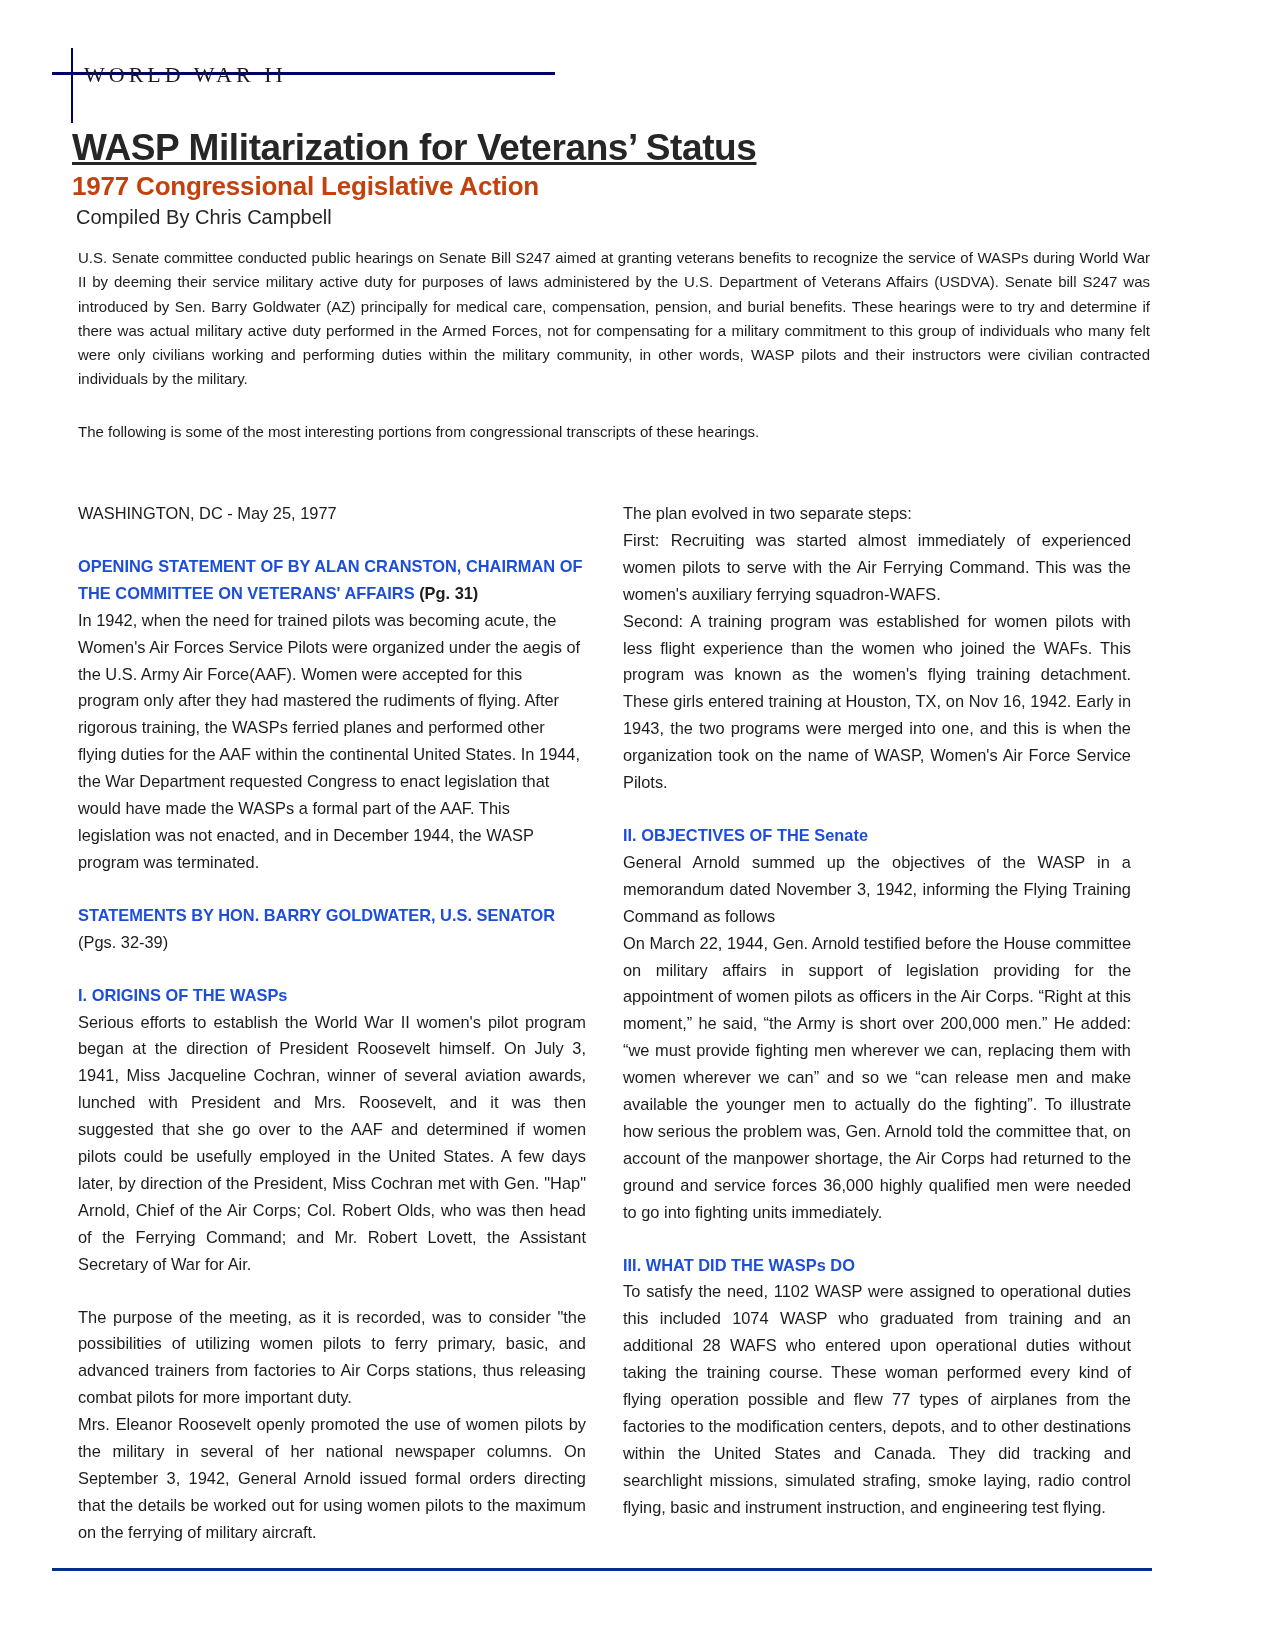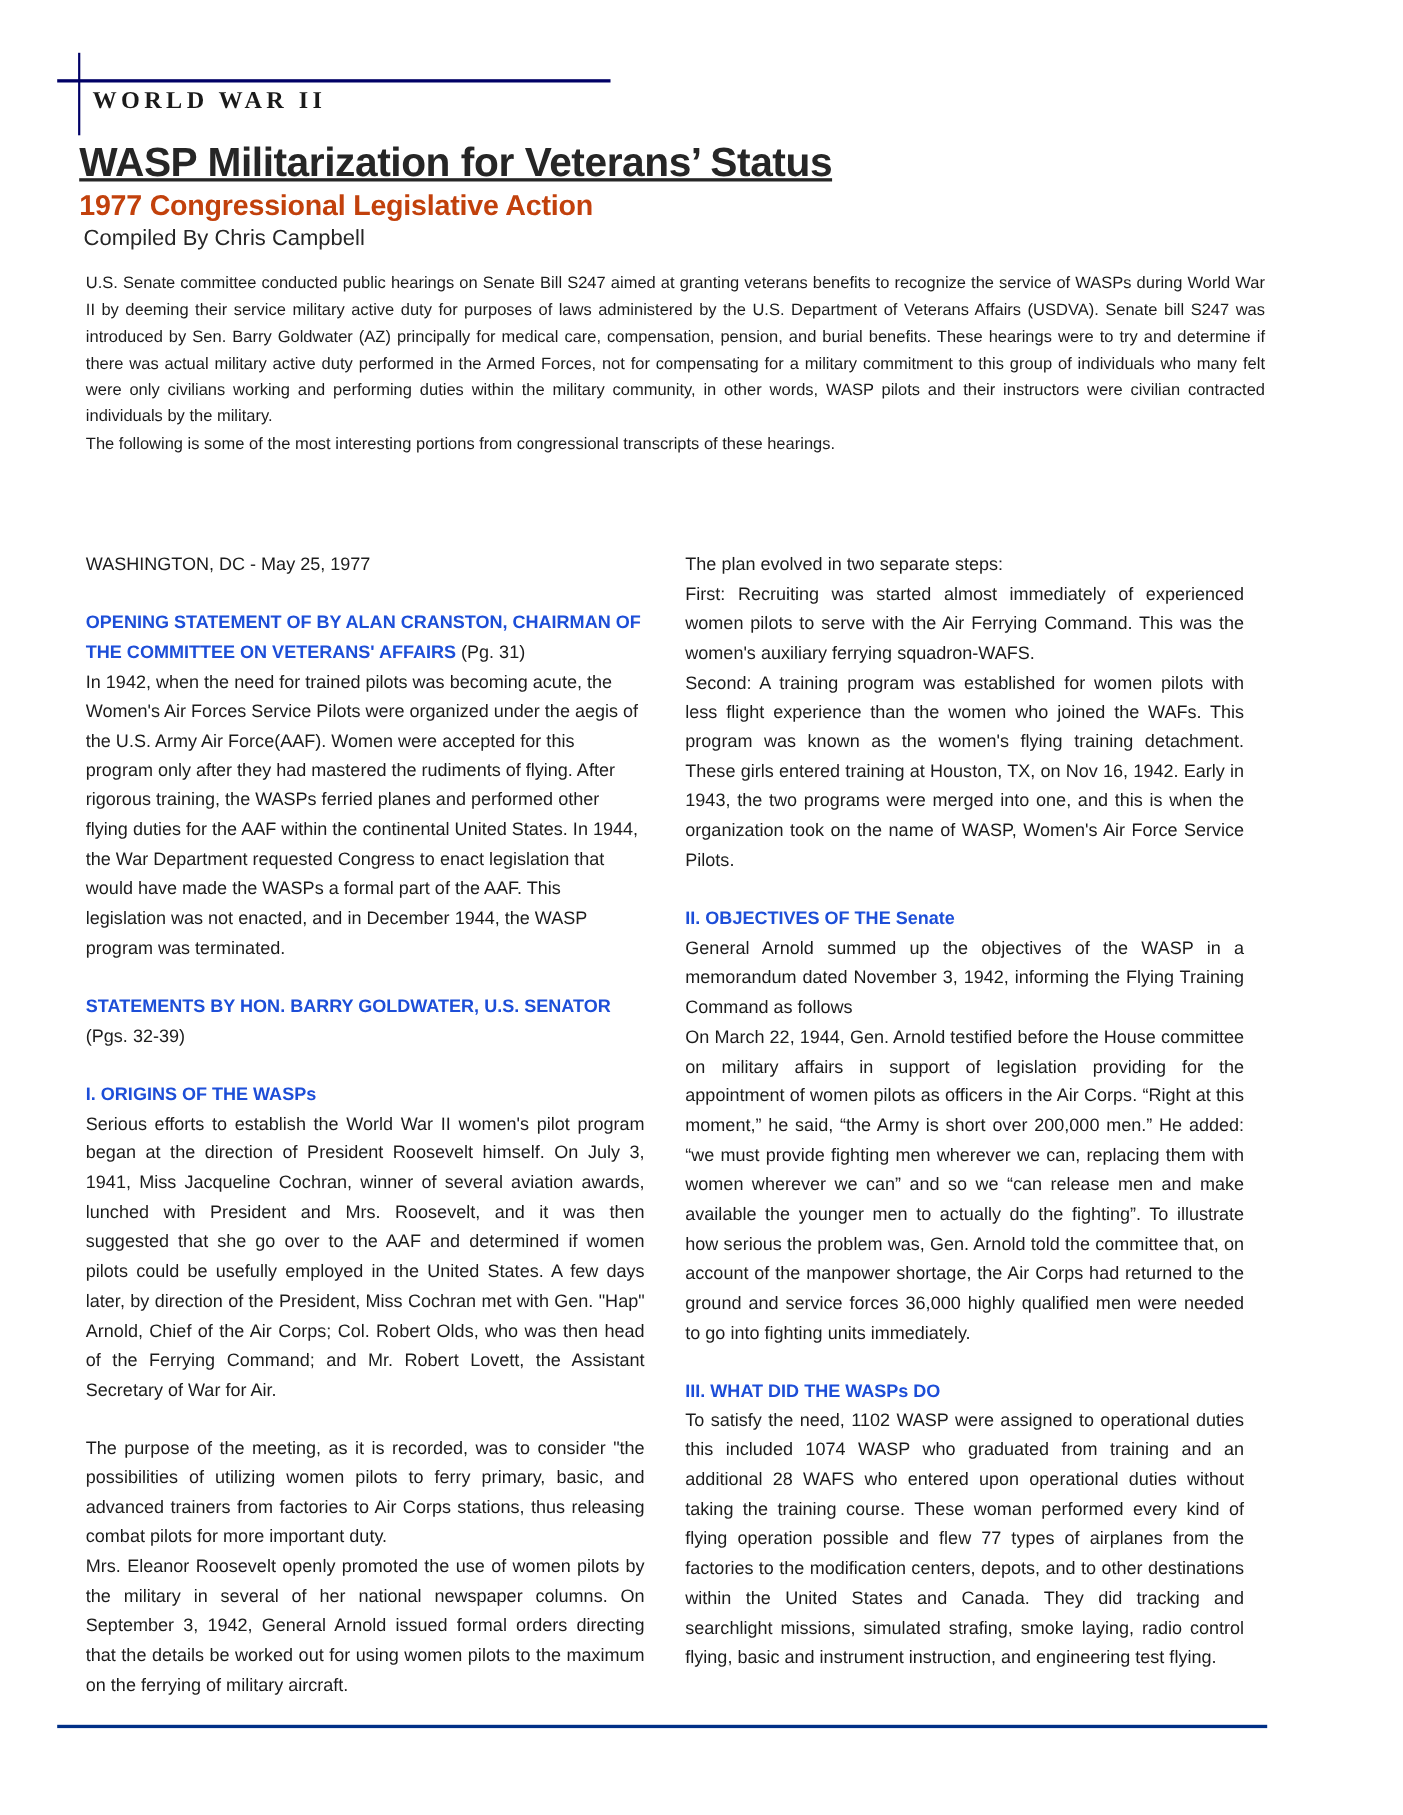--- a/index.html
+++ b/index.html
@@ -38,27 +38,26 @@
     position: absolute;
     left: 52px;
     top: 72px;
     width: 503px;
     height: 3px;
     background: #000066;
   }
   .mast-kicker {
     position: absolute;
     left: 84px;
-    top: 78px;
+    top: 62px;
     font-family: "Liberation Serif", serif;
     font-size: 22px;
     letter-spacing: 4.0px;
     color: #1a1a1a;
     white-space: nowrap;
-    font-weight: bold;
   }
 
   
   .title-block {
     position: absolute;
     left: 72px;
     top: 128px;
     width: 1100px;
   }
   .doc-title {
@@ -91,21 +90,21 @@
     position: absolute;
     left: 78px;
     top: 246px;
     width: 1072px;
     font-size: 15px;
     line-height: 1.62;
     text-align: justify;
     color: #1c1c1c;
   }
   .intro p { margin: 0; }
-  .intro p.second { }
+  .intro p.second { margin-top: 28px; }
 
   
   .columns {
     position: absolute;
     left: 78px;
     top: 500px;
     width: 1072px;
     height: 1000px;
   }
   .col {
@@ -119,21 +118,21 @@
   .col-left  { left: 0px; }
   .col-right { left: 545px; }
 
   .col p { margin: 0; }
   .col p.sp-lg { margin-top: 26px; }
   .col p.just { text-align: justify; }
   .col .hd {
     font-weight: bold;
     color: #1d4ed8;
   }
-  .col .hd-norm { font-weight: normal; }
+  .col .hd-norm { font-weight: bold; }
 
   
   .footer-rule {
     position: absolute;
     left: 52px;
     top: 1568px;
     width: 1100px;
     height: 3px;
     background: #003087;
   }

